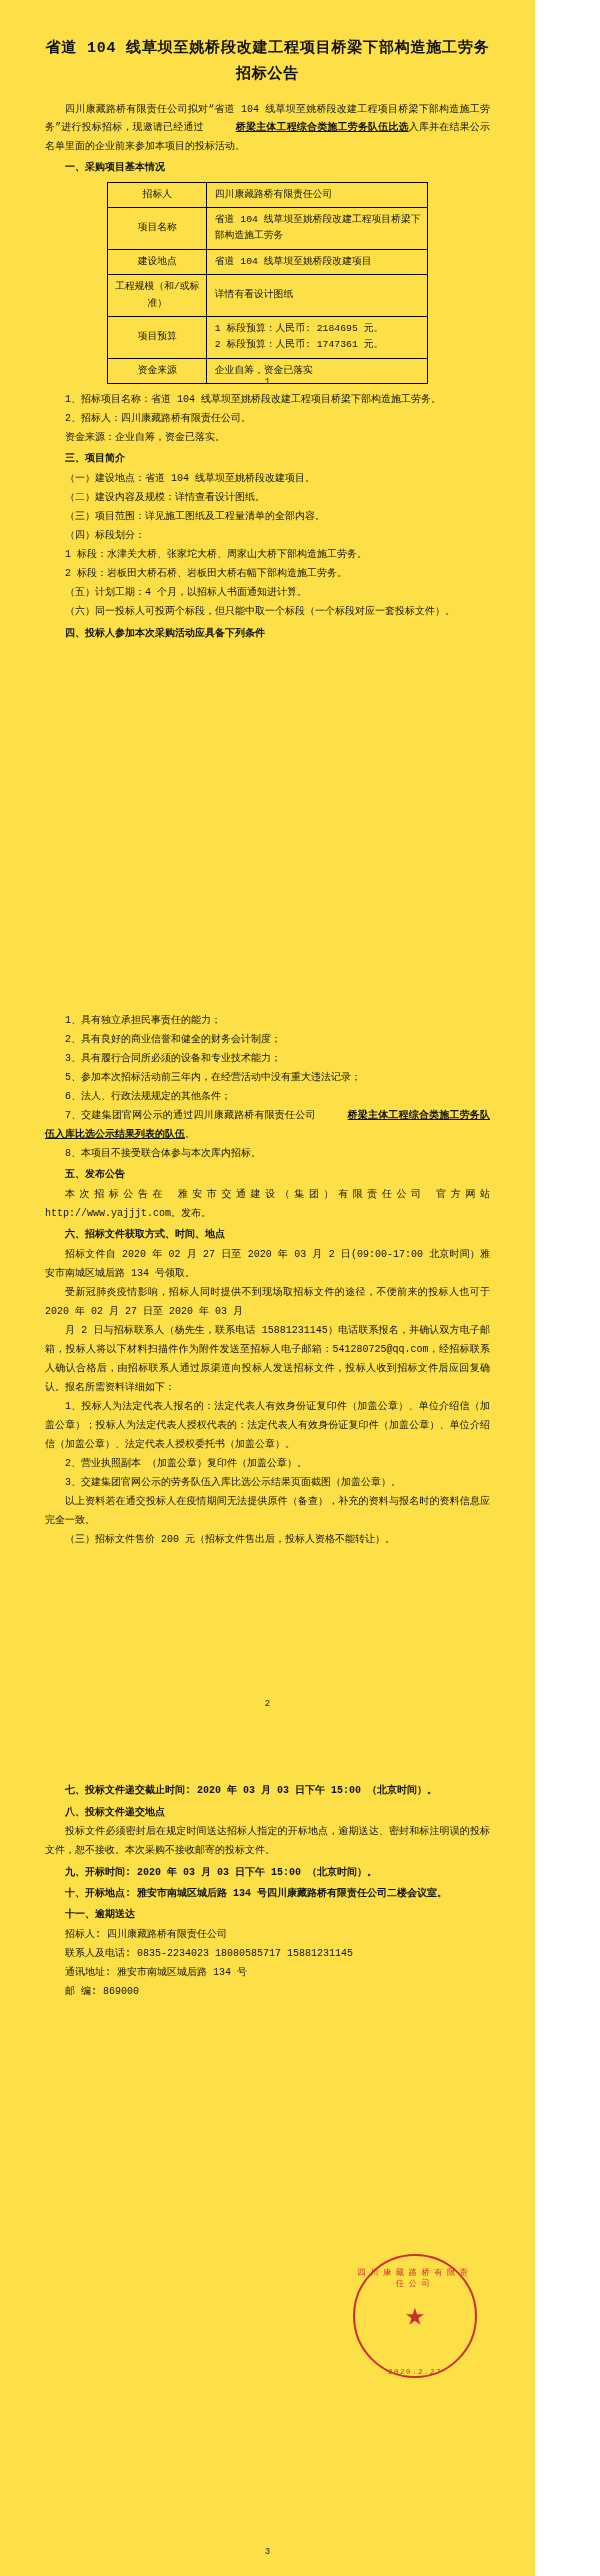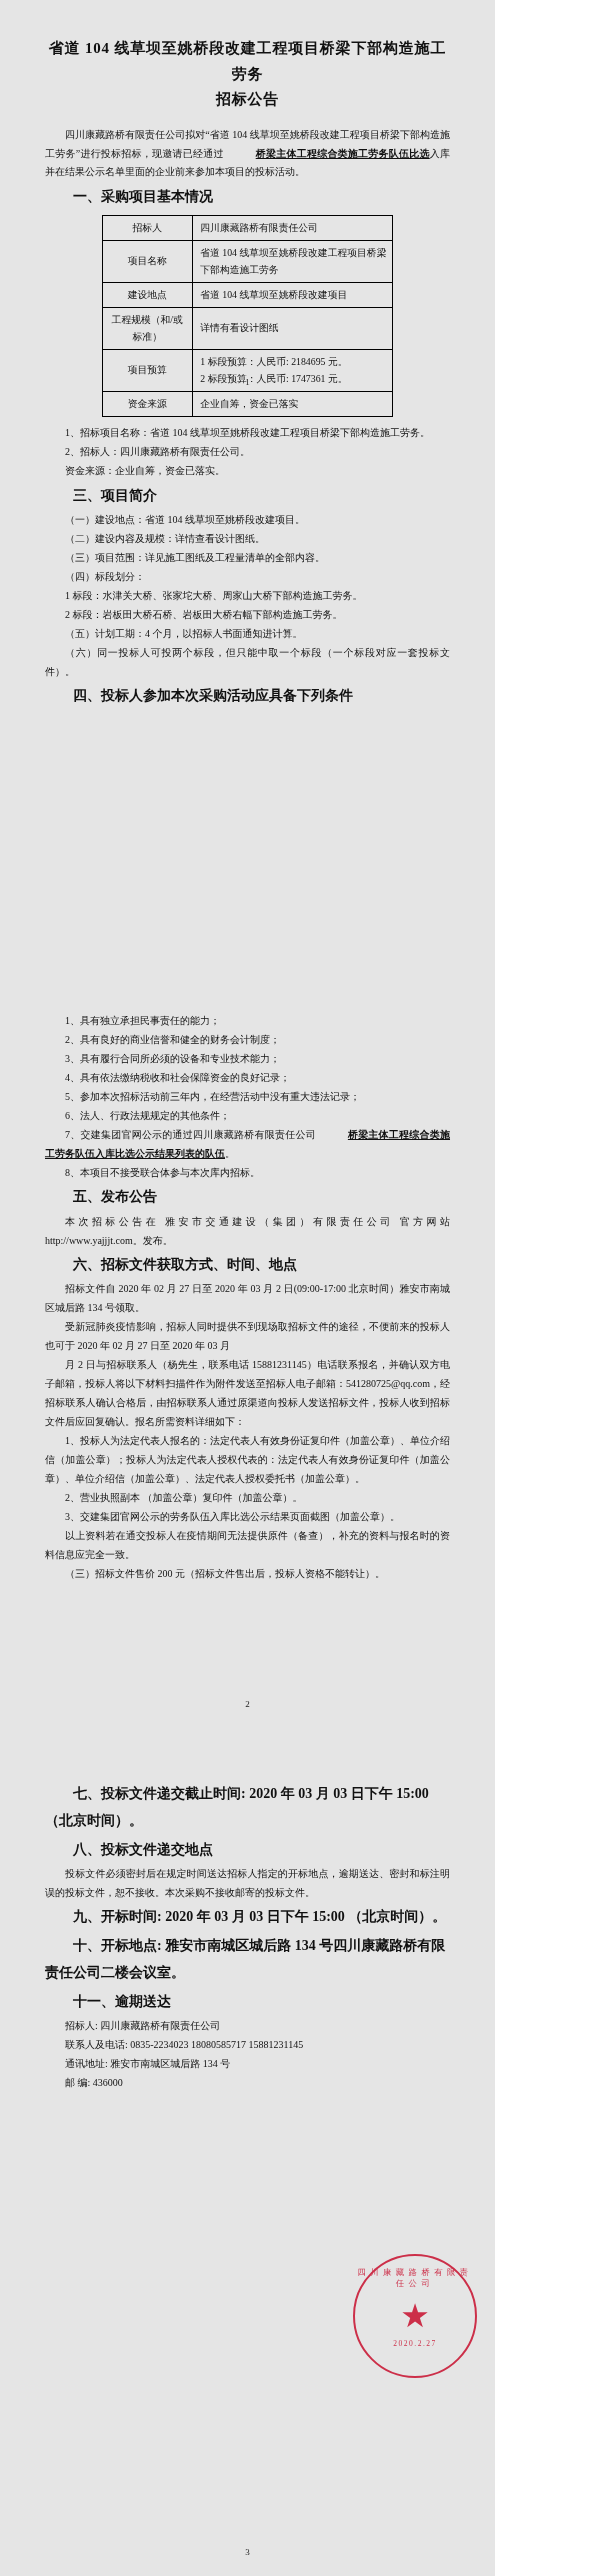--- a/index.html
+++ b/index.html
@@ -6,25 +6,26 @@
     margin: 0;
     padding: 0;
     background: #ffffff;
   }
   body {
     width: 601px;
     font-family: "Liberation Serif", "DejaVu Serif", serif;
     color: #111;
   }
   .page {
-    width: 495px;
+    width: 535px;
     box-sizing: border-box;
     padding: 30px 45px 22.5px 45px;
     position: relative;
-    background: #e5e5e5;
+    background: #fde047;
+    font-family: Liberation Mono, monospace;
   }
   .page-1 { height: 868px; }
   .page-2 { height: 860px; }
   .page-3 { height: 848px; }
 
   .doc-title {
     text-align: center;
     font-size: 15px;
     font-weight: bold;
     line-height: 1.7;
@@ -35,21 +36,21 @@
     font-size: 10px;
     line-height: 1.85;
     margin: 0 0 1.5px 0;
     text-align: justify;
     text-indent: 2em;
   }
   .b { font-weight: bold; padding-left: 32px; }
   .u { text-decoration: underline; }
 
   .section-head {
-    font-size: 14px;
+    font-size: 10px;
     line-height: 1.9;
     margin: 2.3px 0 0.8px 0;
     text-indent: 2em;
     font-weight: bold;
   }
   .line {
     font-size: 10px;
     line-height: 1.9;
     margin: 0;
     text-indent: 2em;
@@ -116,21 +117,21 @@
     width: 100%;
     top: 10.5px;
     text-align: center;
     color: #c8102e;
     font-size: 8.3px;
     letter-spacing: 4.5px;
   }
   .seal .seal-bottom {
     position: absolute;
     width: 100%;
-    bottom: 28px;
+    bottom: 0;
     text-align: center;
     color: #c8102e;
     font-size: 7.5px;
     letter-spacing: 1.5px;
   }
 </style>
 </head>
 <body>
 
 <div class="page page-1">
@@ -195,21 +196,20 @@
 
   <div class="page-num pn1">1</div>
 </div>
 
 <div class="page page-2">
   <div class="spacer-block"></div>
 
   <p class="line">1、具有独立承担民事责任的能力；</p>
   <p class="line">2、具有良好的商业信誉和健全的财务会计制度；</p>
   <p class="line">3、具有履行合同所必须的设备和专业技术能力；</p>
-  <p class="line">4、具有依法缴纳税收和社会保障资金的良好记录；</p>
   <p class="line">5、参加本次招标活动前三年内，在经营活动中没有重大违法记录；</p>
   <p class="line">6、法人、行政法规规定的其他条件；</p>
   <p class="line">
     7、交建集团官网公示的通过四川康藏路桥有限责任公司<span class="b u">桥梁主体工程综合类施工劳务队伍入库比选公示结果列表的队伍</span>。
   </p>
   <p class="line">8、本项目不接受联合体参与本次库内招标。</p>
 
   <div class="section-head">五、发布公告</div>
   <p class="line">本次招标公告在 雅安市交通建设（集团）有限责任公司 官方网站 http://www.yajjjt.com。发布。</p>
 
@@ -235,21 +235,21 @@
   <p class="line">投标文件必须密封后在规定时间送达招标人指定的开标地点，逾期送达、密封和标注明误的投标文件，恕不接收。本次采购不接收邮寄的投标文件。</p>
 
   <div class="section-head">九、开标时间: 2020 年 03 月 03 日下午 15:00 （北京时间）。</div>
 
   <div class="section-head">十、开标地点: 雅安市南城区城后路 134 号四川康藏路桥有限责任公司二楼会议室。</div>
 
   <div class="section-head">十一、逾期送达</div>
   <p class="line">招标人: 四川康藏路桥有限责任公司</p>
   <p class="line">联系人及电话: 0835-2234023    18080585717    15881231145</p>
   <p class="line">通讯地址: 雅安市南城区城后路 134 号</p>
-  <p class="line">邮    编: 436000</p>
+  <p class="line">邮    编: 869000</p>
 
   <div class="seal">
     <div class="seal-top">四川康藏路桥有限责任公司</div>
     <div class="star">★</div>
     <div class="seal-bottom">2020.2.27</div>
   </div>
 
   <div class="page-num pn-bottom">3</div>
 </div>
 

